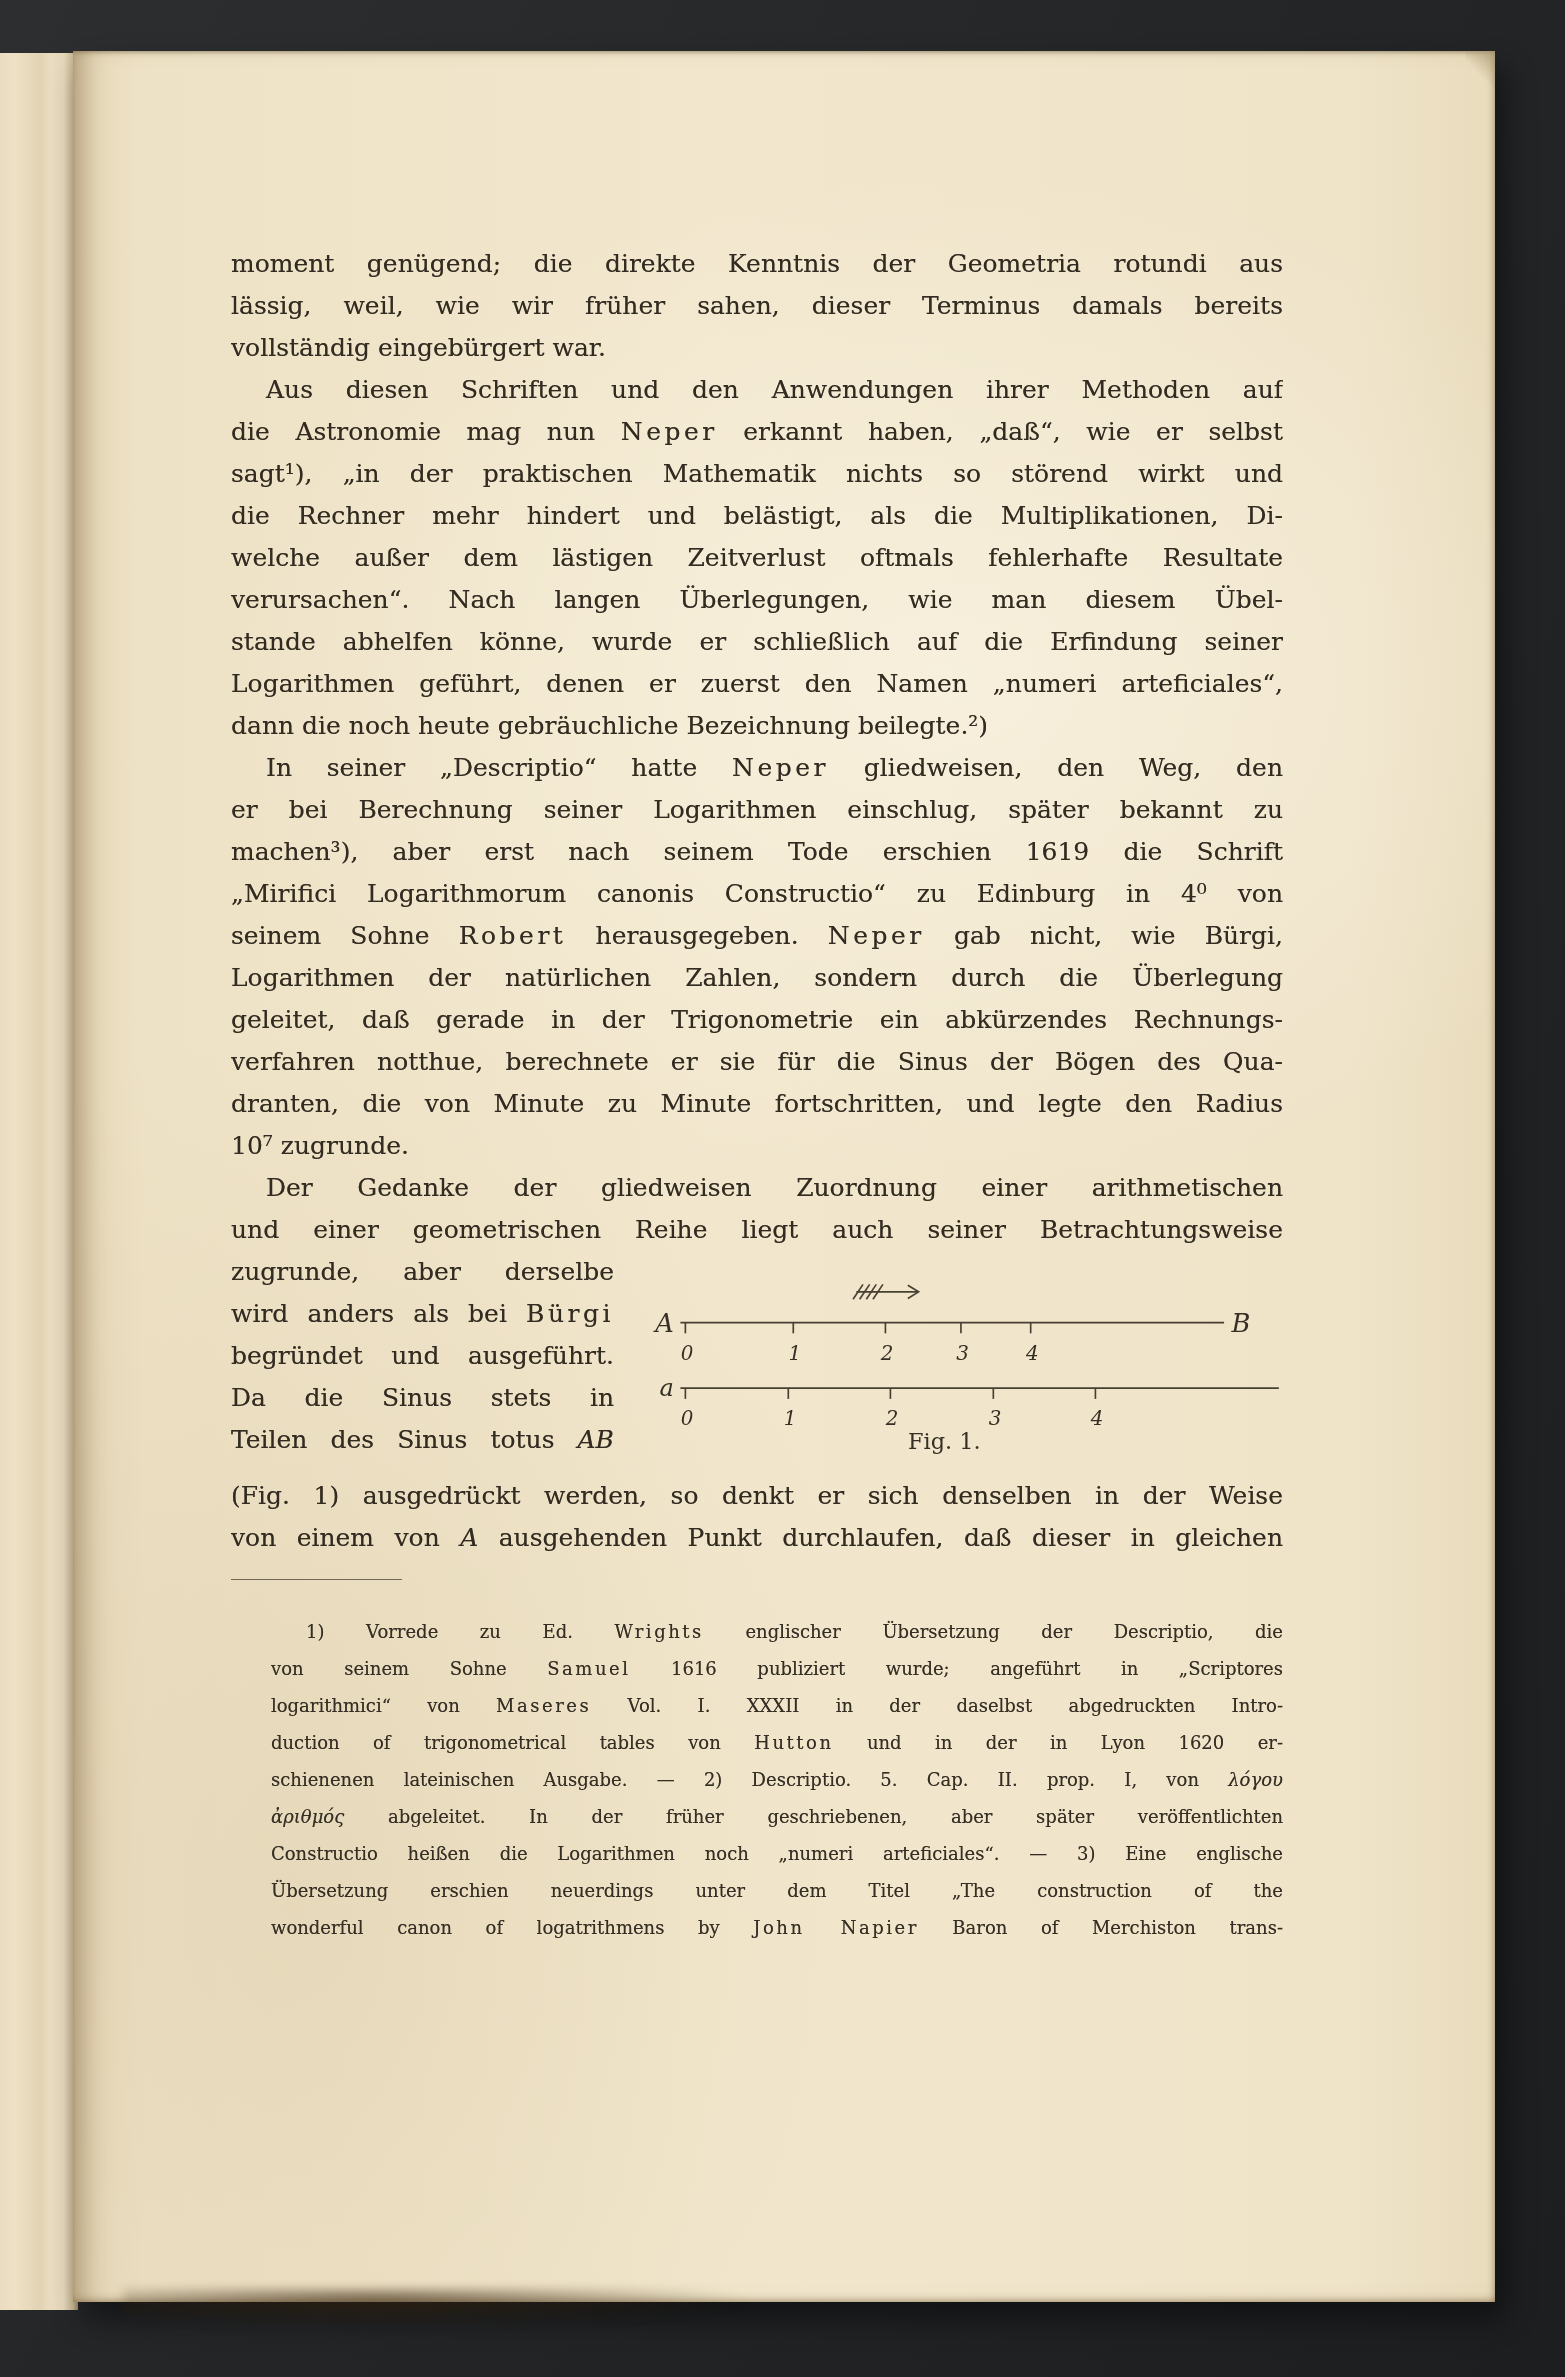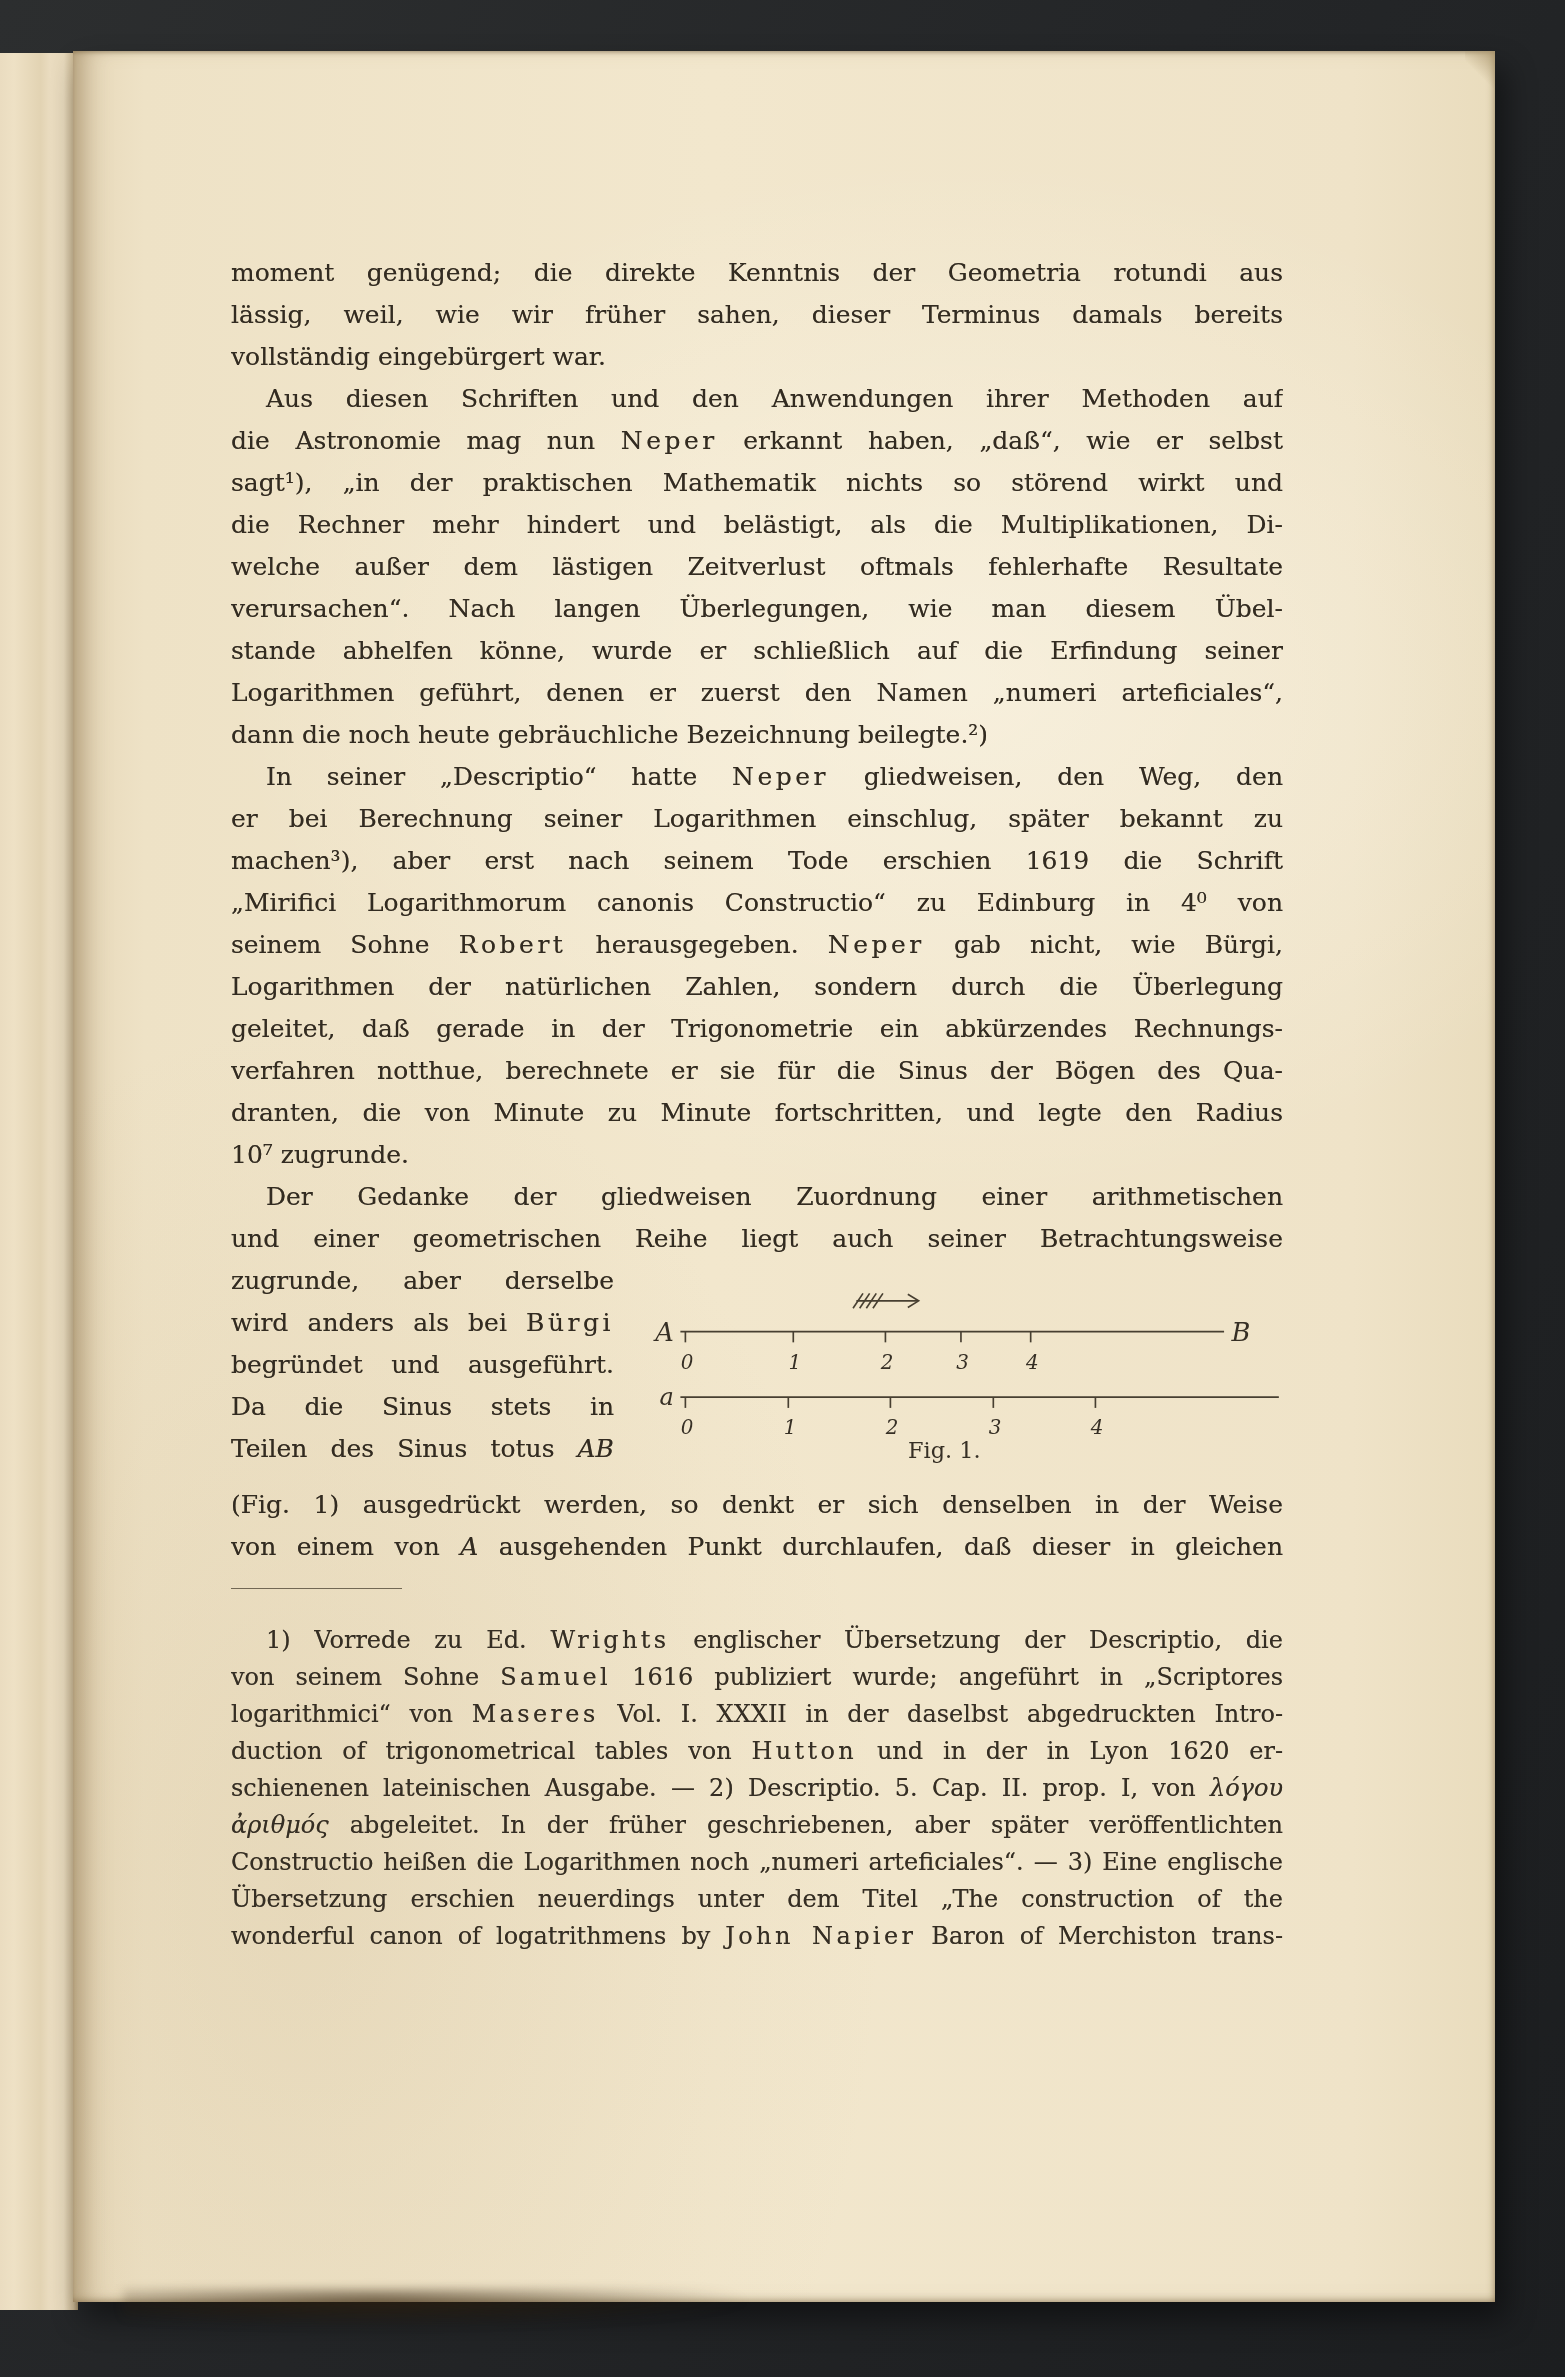--- a/index.html
+++ b/index.html
@@ -45,40 +45,40 @@
     color:#322b21;
   }
   .header{
     position:relative;height:37px;line-height:37px;
     text-align:center;font-size:23px;color:#3a332a;
     letter-spacing:.02em;
   }
   .header .pagenum{
     position:absolute;right:1.7px;top:0;font-size:26px;color:#332c22;
   }
-  .flow{margin-top:35px;font-size:25px;}
+  .flow{margin-top:26px;font-size:25px;}
   .tline{
     height:42px;line-height:42px;overflow:hidden;
     text-align:justify;text-align-last:justify;
     text-shadow:0 0 0.5px rgba(50,40,25,.55);
   }
   .tline.end{text-align-last:left;}
   .tline.ind{text-indent:35px;}
   .sp{letter-spacing:.14em;}
   .it{font-style:italic;}
   .wrap-row{display:flex;}
   .narrow{width:383px;}
   .figcol{position:relative;width:669px;}
   .figcol svg{display:block;}
   .after-fig{margin-top:11.6px;}
   .footrule{
     margin-top:20px;width:171px;height:0;
     border-top:1.7px solid rgba(74,64,48,.75);
   }
-  .foot{margin-top:33px;font-size:24px;color:#352e24;}
+  .foot{margin-top:33px;font-size:18px;color:#352e24;margin-left:40px;}
   .foot .tline{height:37px;line-height:37px;}
   svg text{fill:#362f25;}
   svg .stroke{stroke:#473f31;stroke-width:2;fill:none;}
 </style>
 </head>
 <body>
 
 <div class="stage">
   <div class="under-page"></div>
 

